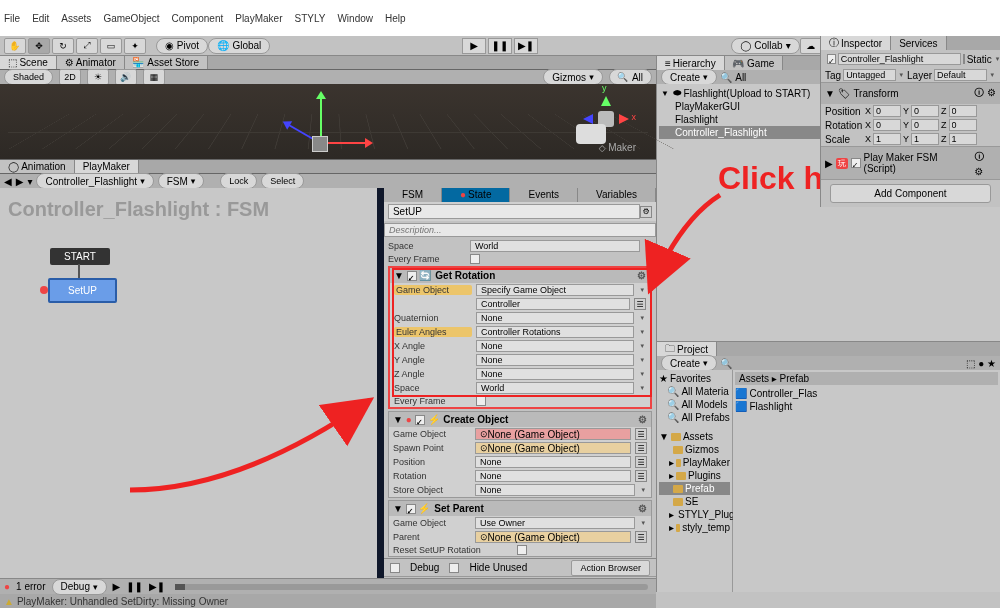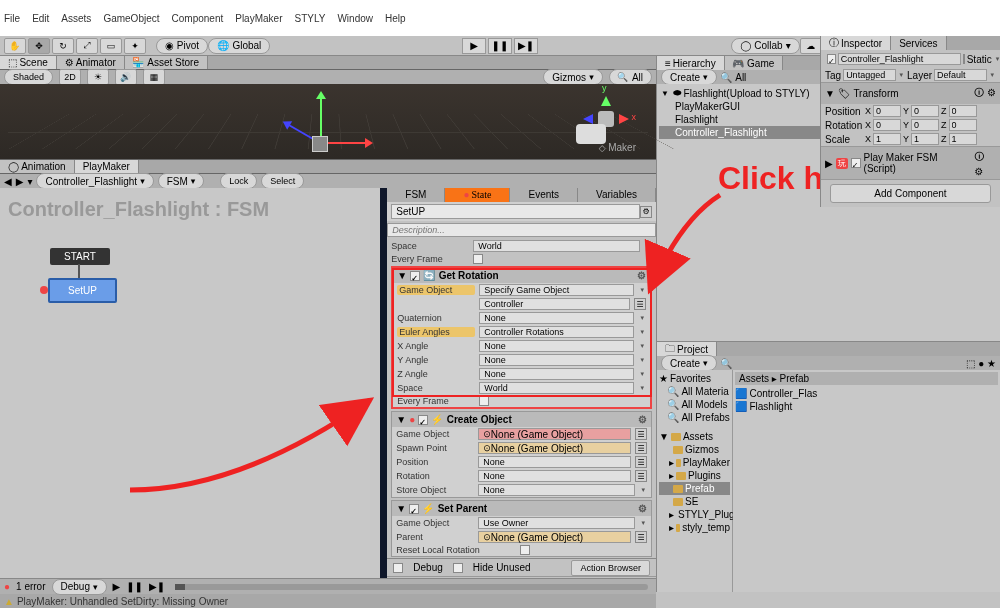--- a/index.html
+++ b/index.html
@@ -42,21 +42,21 @@
 .pm-area { flex: 1; display: flex; background: #c2c2c2; }
 .graph-canvas { width: 392px; background: #c8c8c8; position: relative; border-right: 7px solid #0f172a; }
 .fsm-title { position: absolute; top: 10px; left: 8px; font-size: 20px; color: #999; font-weight: bold; }
 .start-node { position: absolute; top: 60px; left: 50px; background: #333; color: #fff; padding: 3px 14px; font-size: 10px; border-radius: 2px; }
 .setup-node { position: absolute; top: 90px; left: 48px; background: #6a9de8; color: #fff; padding: 5px 18px; font-size: 10px; border: 2px solid #2a5da8; border-radius: 2px; }
 .setup-node::before { content: ''; position: absolute; left: -10px; top: 6px; width: 8px; height: 8px; background: #e44; border-radius: 50%; }
 .node-link { position: absolute; top: 76px; left: 78px; width: 2px; height: 14px; background: #555; }
 .inspector-panel { flex: 1; background: #c2c2c2; display: flex; flex-direction: column; }
 .insp-tabs { height: 14px; display: flex; background: #a8a8a8; }
 .insp-tab { padding: 1px 18px; border-right: 1px solid #888; background: #b0b0b0; font-size: 10px; }
-.insp-tab.active { background: #f97316; font-family: Liberation Serif, serif; }
+.insp-tab.active { background: #0369a1; }
 .insp-tab.warn::before { content: '●'; color: #e44; margin-right: 2px; }
 .state-header { padding: 2px 4px; background: #d0d0d0; display: flex; align-items: center; }
 .state-input { flex: 1; background: #e8e8e8; border: 1px solid #999; padding: 1px 4px; font-size: 10px; }
 .desc-input { width: 100%; background: #e8e8e8; border: 1px solid #999; padding: 1px 4px; font-size: 9px; color: #888; font-style: italic; margin: 2px 0; }
 .action-block { border: 1px solid #999; margin: 1px 4px; background: #d0d0d0; }
 .action-block.highlighted { border: 2px solid #e44; }
 .action-header { background: #bababa; padding: 2px 4px; display: flex; align-items: center; gap: 3px; font-size: 10px; font-weight: bold; }
 .action-header .gear { margin-left: auto; font-size: 10px; color: #555; }
 .action-row { display: flex; align-items: center; padding: 1px 4px; gap: 4px; }
 .action-label { width: 78px; font-size: 9px; color: #333; }
@@ -311,21 +311,21 @@
               <span class="action-label">Game Object</span>
               <span class="action-val">Use Owner</span>
               <span class="drop-arrow">▾</span>
             </div>
           <div class="action-row">
               <span class="action-label">Parent</span>
               <span class="action-val warn">⊙<span>None (Game Object)</span></span>
               <span class="mini-btn">☰</span>
             </div>
           <div class="action-row">
-              <span class="action-label" style="width:120px">Reset Local Rotation</span>
+              <span class="action-label" style="width:120px">Reset SetUP Rotation</span>
               <span class="checkbox"></span>
             </div>
         </div>
 
         <div class="spacer"></div>
         <div class="bottom-bar">
           <span class="checkbox"></span>
             <span>Debug</span>
           <span class="checkbox"></span>
             <span>Hide Unused</span>
@@ -343,21 +343,21 @@
     <div class="hierarchy">
       <div class="hier-tabs">
         <div class="tab active">≡ <span>Hierarchy</span></div>
         <div class="tab">🎮 <span>Game</span></div>
       </div>
       <div class="hier-toolbar">
         <span class="tool-pill pb"><span>Create</span> ▾</span>
         <span>🔍 All</span>
       </div>
       <div class="hier-tree">
-        <div class="tree-item"><span class="expand">▼</span>⬬ <span>Flashlight(Upload to STYLY)</span><span style="margin-left:auto">▾</span></div>
+        <div class="tree-item"><span class="expand">▼</span>⬬ <span>Flashlight(Upload to START)</span><span style="margin-left:auto">▾</span></div>
         <div class="tree-item">
             <span class="indent"></span>
             <span>PlayMakerGUI</span>
           </div>
         <div class="tree-item">
             <span class="indent"></span>
             <span>Flashlight</span>
           </div>
         <div class="tree-item selected">
             <span class="indent"></span>

